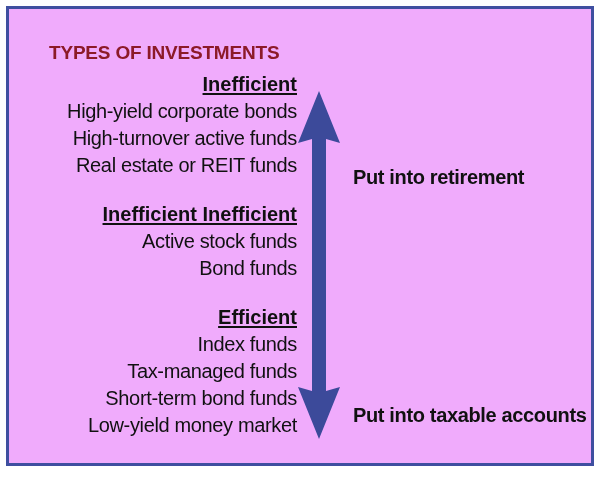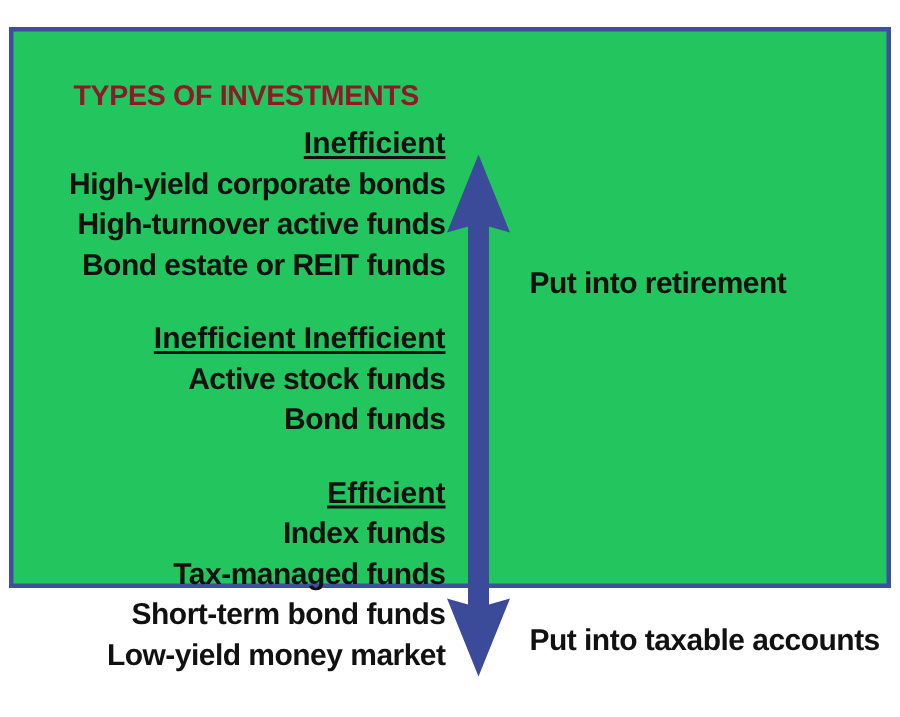--- a/index.html
+++ b/index.html
@@ -10,26 +10,26 @@
   body {
     width: 600px;
     height: 478px;
     font-family: "Liberation Sans", sans-serif;
     overflow: hidden;
   }
 
   #diagram-frame {
     position: absolute;
     left: 6px;
-    top: 18px;
+    top: 6px;
     width: 588px;
-    height: 374px;
+    height: 460px;
     box-sizing: border-box;
     border: 3px solid #3f4fa0;
-    background: #22c55e;
+    background: #f0abfc;
   }
 
   
   .col-title {
     position: absolute;
     font-weight: bold;
     font-size: 19px;
     letter-spacing: -0.2px;
     color: #8c1a28;
     white-space: nowrap;
@@ -51,21 +51,21 @@
     font-size: 20px;
     font-weight: bold;
     color: #111111;
     text-decoration: underline;
     text-underline-offset: 2px;
     line-height: 27px;
     white-space: nowrap;
   }
   .group-item {
     font-size: 20px;
-    font-weight: bold;
+    font-weight: normal;
     color: #111111;
     line-height: 27px;
     white-space: nowrap;
     letter-spacing: -0.35px;
   }
 
   
   #arrow-wrap {
     position: absolute;
     left: 282px;
@@ -95,21 +95,21 @@
 
   <div class="col-title" id="title-left">TYPES OF INVESTMENTS</div>
 
 
   <div id="left-column">
 
     <div class="group">
       <div class="group-heading">Inefficient</div>
       <div class="group-item">High-yield corporate bonds</div>
       <div class="group-item">High-turnover active funds</div>
-      <div class="group-item">Bond estate or REIT funds</div>
+      <div class="group-item">Real estate or REIT funds</div>
     </div>
 
     <div class="group">
       <div class="group-heading">Inefficient Inefficient</div>
       <div class="group-item">Active stock funds</div>
       <div class="group-item">Bond funds</div>
     </div>
 
     <div class="group">
       <div class="group-heading">Efficient</div>

